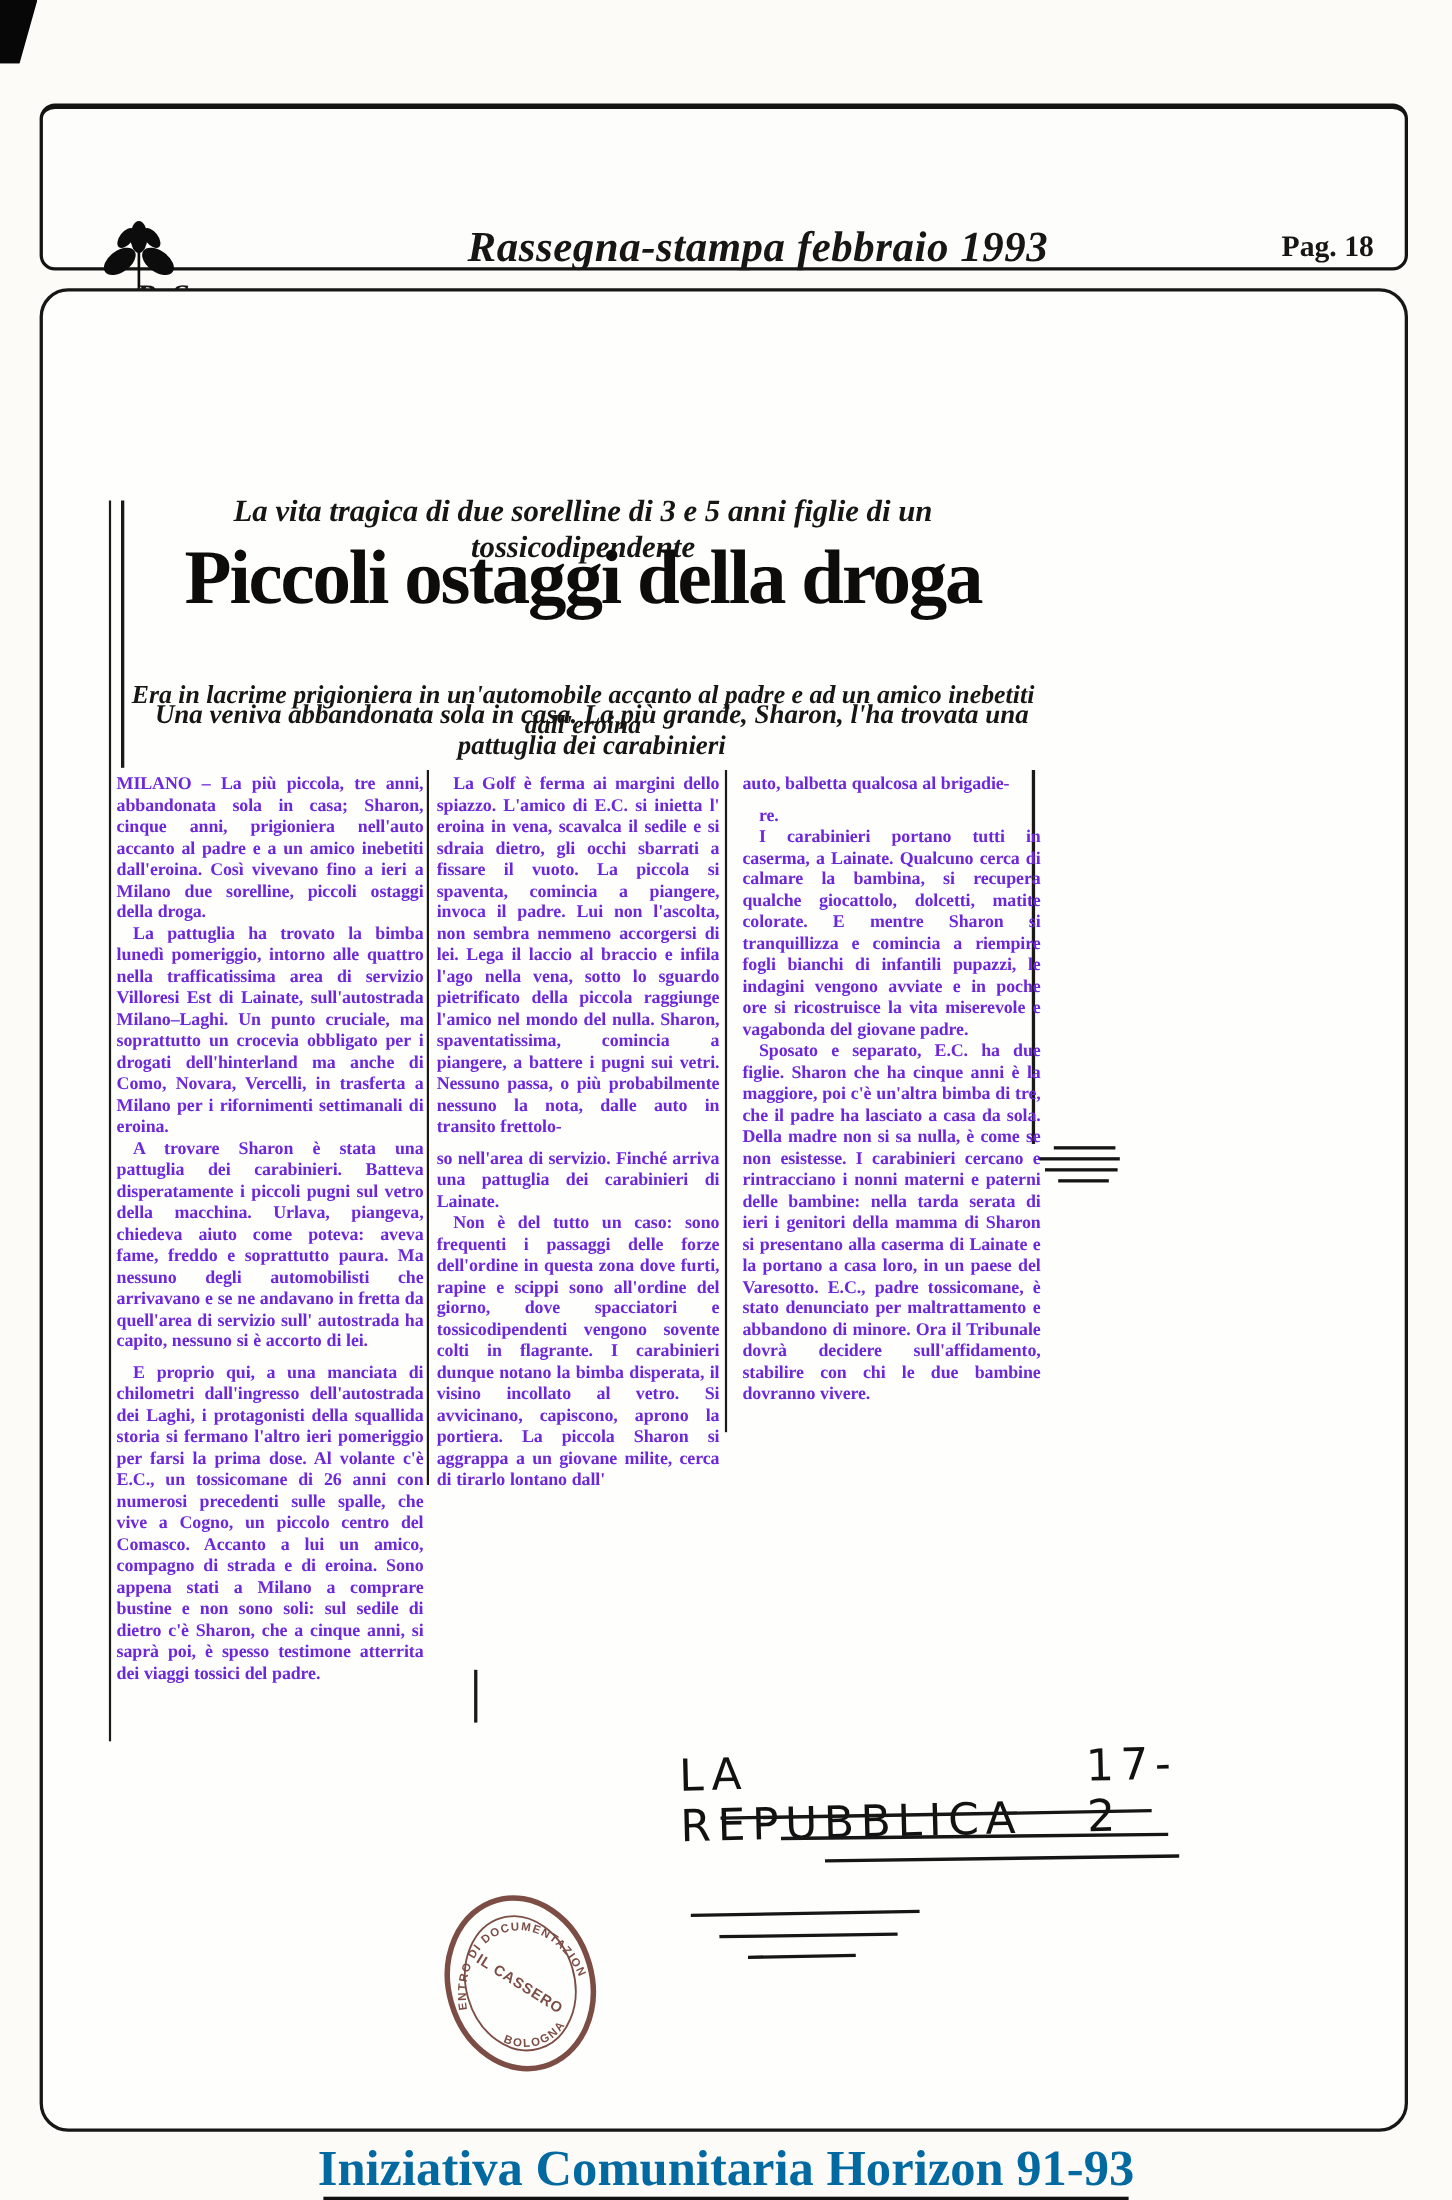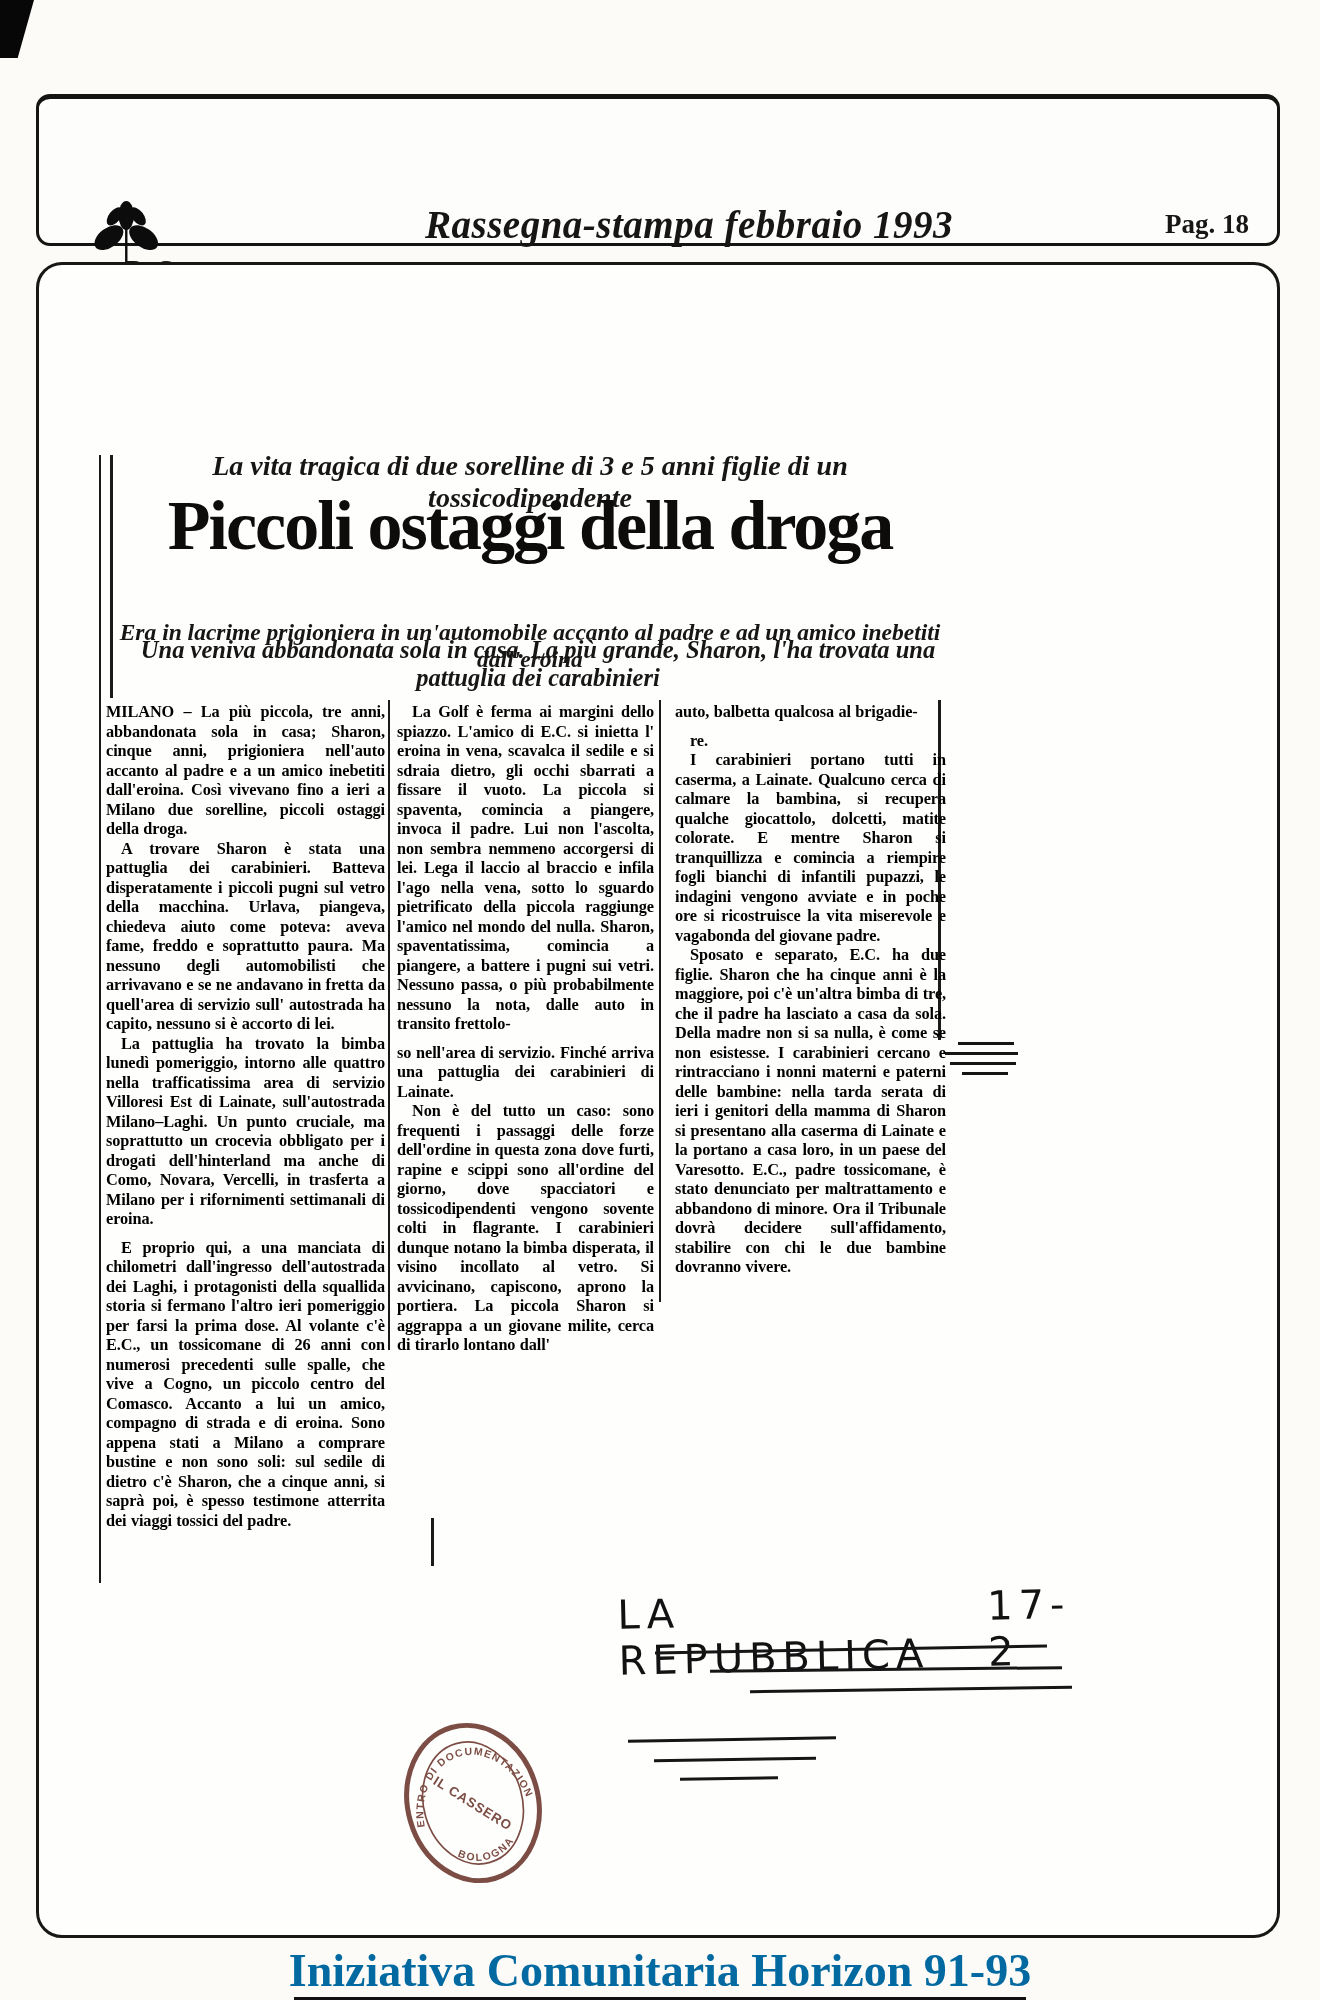--- a/index.html
+++ b/index.html
@@ -35,21 +35,21 @@
             font:italic 700 24.5px "Liberation Serif",serif;margin-top:48px;}
   .subhead2{position:absolute;left:104px;top:619px;width:852px;text-align:center;
             font:italic 700 23.5px "Liberation Serif",serif;}
   .byline{position:absolute;left:104px;top:660px;width:852px;text-align:center;
           font:700 18px "Liberation Sans",sans-serif;letter-spacing:.5px;}
 
   .col{position:absolute;top:702px;}
   .col-1{left:106px;width:279px;}
   .col-2{left:397px;width:257px;}
   .col-3{left:675px;width:271px;}
-  .col p{margin:0;text-indent:15px;text-align:justify;color:#000000;
+  .col p{margin:0;text-indent:15px;text-align:justify;color:#6d28d9;
          font:700 16.3px/19.5px "Liberation Serif",serif;letter-spacing:-.1px;word-spacing:.4px;}
   .col p.noindent{text-indent:0;}
   .col p.gap{margin-top:9px;}
 
   .end-mark div{position:absolute;height:3px;background:#151515;}
 
   
   .handnote{position:absolute;left:618px;top:1586px;width:478px;display:flex;justify-content:space-between;
             font:400 40px "DejaVu Sans",sans-serif;letter-spacing:6px;color:#121212;transform:rotate(-1.4deg);}
   .scribble{position:absolute;height:3px;background:#161616;}
@@ -97,22 +97,22 @@
   <div class="vrule" style="left:938px;top:700px;width:3px;height:340px;"></div>
   <div class="vrule" style="left:431px;top:1518px;width:3px;height:48px;"></div>
 
   <div class="kicker">La vita tragica di due sorelline di 3 e 5 anni figlie di un tossicodipendente</div>
   <div class="headline">Piccoli ostaggi della droga</div>
   <div class="subhead1">Una veniva abbandonata sola in casa. La più grande, Sharon, l'ha trovata una pattuglia dei carabinieri</div>
   <div class="subhead2">Era in lacrime prigioniera in un'automobile accanto al padre e ad un amico inebetiti dall'eroina</div>
 
   <div class="col col-1">
     <p class="noindent">MILANO – La più piccola, tre anni, abbandonata sola in casa; Sharon, cinque anni, prigioniera nell'auto accanto al padre e a un amico inebetiti dall'eroina. Così vivevano fino a ieri a Milano due sorelline, piccoli ostaggi della droga.</p>
+    <p>La pattuglia ha trovato la bimba lunedì pomeriggio, intorno alle quattro nella trafficatissima area di servizio Villoresi Est di Lainate, sull'autostrada Milano–Laghi. Un punto cruciale, ma soprattutto un crocevia obbligato per i drogati dell'hinterland ma anche di Como, Novara, Vercelli, in trasferta a Milano per i rifornimenti settimanali di eroina.</p>
     <p>A trovare Sharon è stata una pattuglia dei carabinieri. Batteva disperatamente i piccoli pugni sul vetro della macchina. Urlava, piangeva, chiedeva aiuto come poteva: aveva fame, freddo e soprattutto paura. Ma nessuno degli automobilisti che arrivavano e se ne andavano in fretta da quell'area di servizio sull' autostrada ha capito, nessuno si è accorto di lei.</p>
-    <p>La pattuglia ha trovato la bimba lunedì pomeriggio, intorno alle quattro nella trafficatissima area di servizio Villoresi Est di Lainate, sull'autostrada Milano–Laghi. Un punto cruciale, ma soprattutto un crocevia obbligato per i drogati dell'hinterland ma anche di Como, Novara, Vercelli, in trasferta a Milano per i rifornimenti settimanali di eroina.</p>
     <p class="gap">E proprio qui, a una manciata di chilometri dall'ingresso dell'autostrada dei Laghi, i protagonisti della squallida storia si fermano l'altro ieri pomeriggio per farsi la prima dose. Al volante c'è E.C., un tossicomane di 26 anni con numerosi precedenti sulle spalle, che vive a Cogno, un piccolo centro del Comasco. Accanto a lui un amico, compagno di strada e di eroina. Sono appena stati a Milano a comprare bustine e non sono soli: sul sedile di dietro c'è Sharon, che a cinque anni, si saprà poi, è spesso testimone atterrita dei viaggi tossici del padre.</p>
   </div>
   <div class="col col-2">
     <p>La Golf è ferma ai margini dello spiazzo. L'amico di E.C. si inietta l' eroina in vena, scavalca il sedile e si sdraia dietro, gli occhi sbarrati a fissare il vuoto. La piccola si spaventa, comincia a piangere, invoca il padre. Lui non l'ascolta, non sembra nemmeno accorgersi di lei. Lega il laccio al braccio e infila l'ago nella vena, sotto lo sguardo pietrificato della piccola raggiunge l'amico nel mondo del nulla. Sharon, spaventatissima, comincia a piangere, a battere i pugni sui vetri. Nessuno passa, o più probabilmente nessuno la nota, dalle auto in transito frettolo-</p>
     <p class="noindent gap">so nell'area di servizio. Finché arriva una pattuglia dei carabinieri di Lainate.</p>
     <p>Non è del tutto un caso: sono frequenti i passaggi delle forze dell'ordine in questa zona dove furti, rapine e scippi sono all'ordine del giorno, dove spacciatori e tossicodipendenti vengono sovente colti in flagrante. I carabinieri dunque notano la bimba disperata, il visino incollato al vetro. Si avvicinano, capiscono, aprono la portiera. La piccola Sharon si aggrappa a un giovane milite, cerca di tirarlo lontano dall'</p>
   </div>
   <div class="col col-3">
     <p class="noindent">auto, balbetta qualcosa al brigadie-</p>
     <p class="gap">re.</p>

